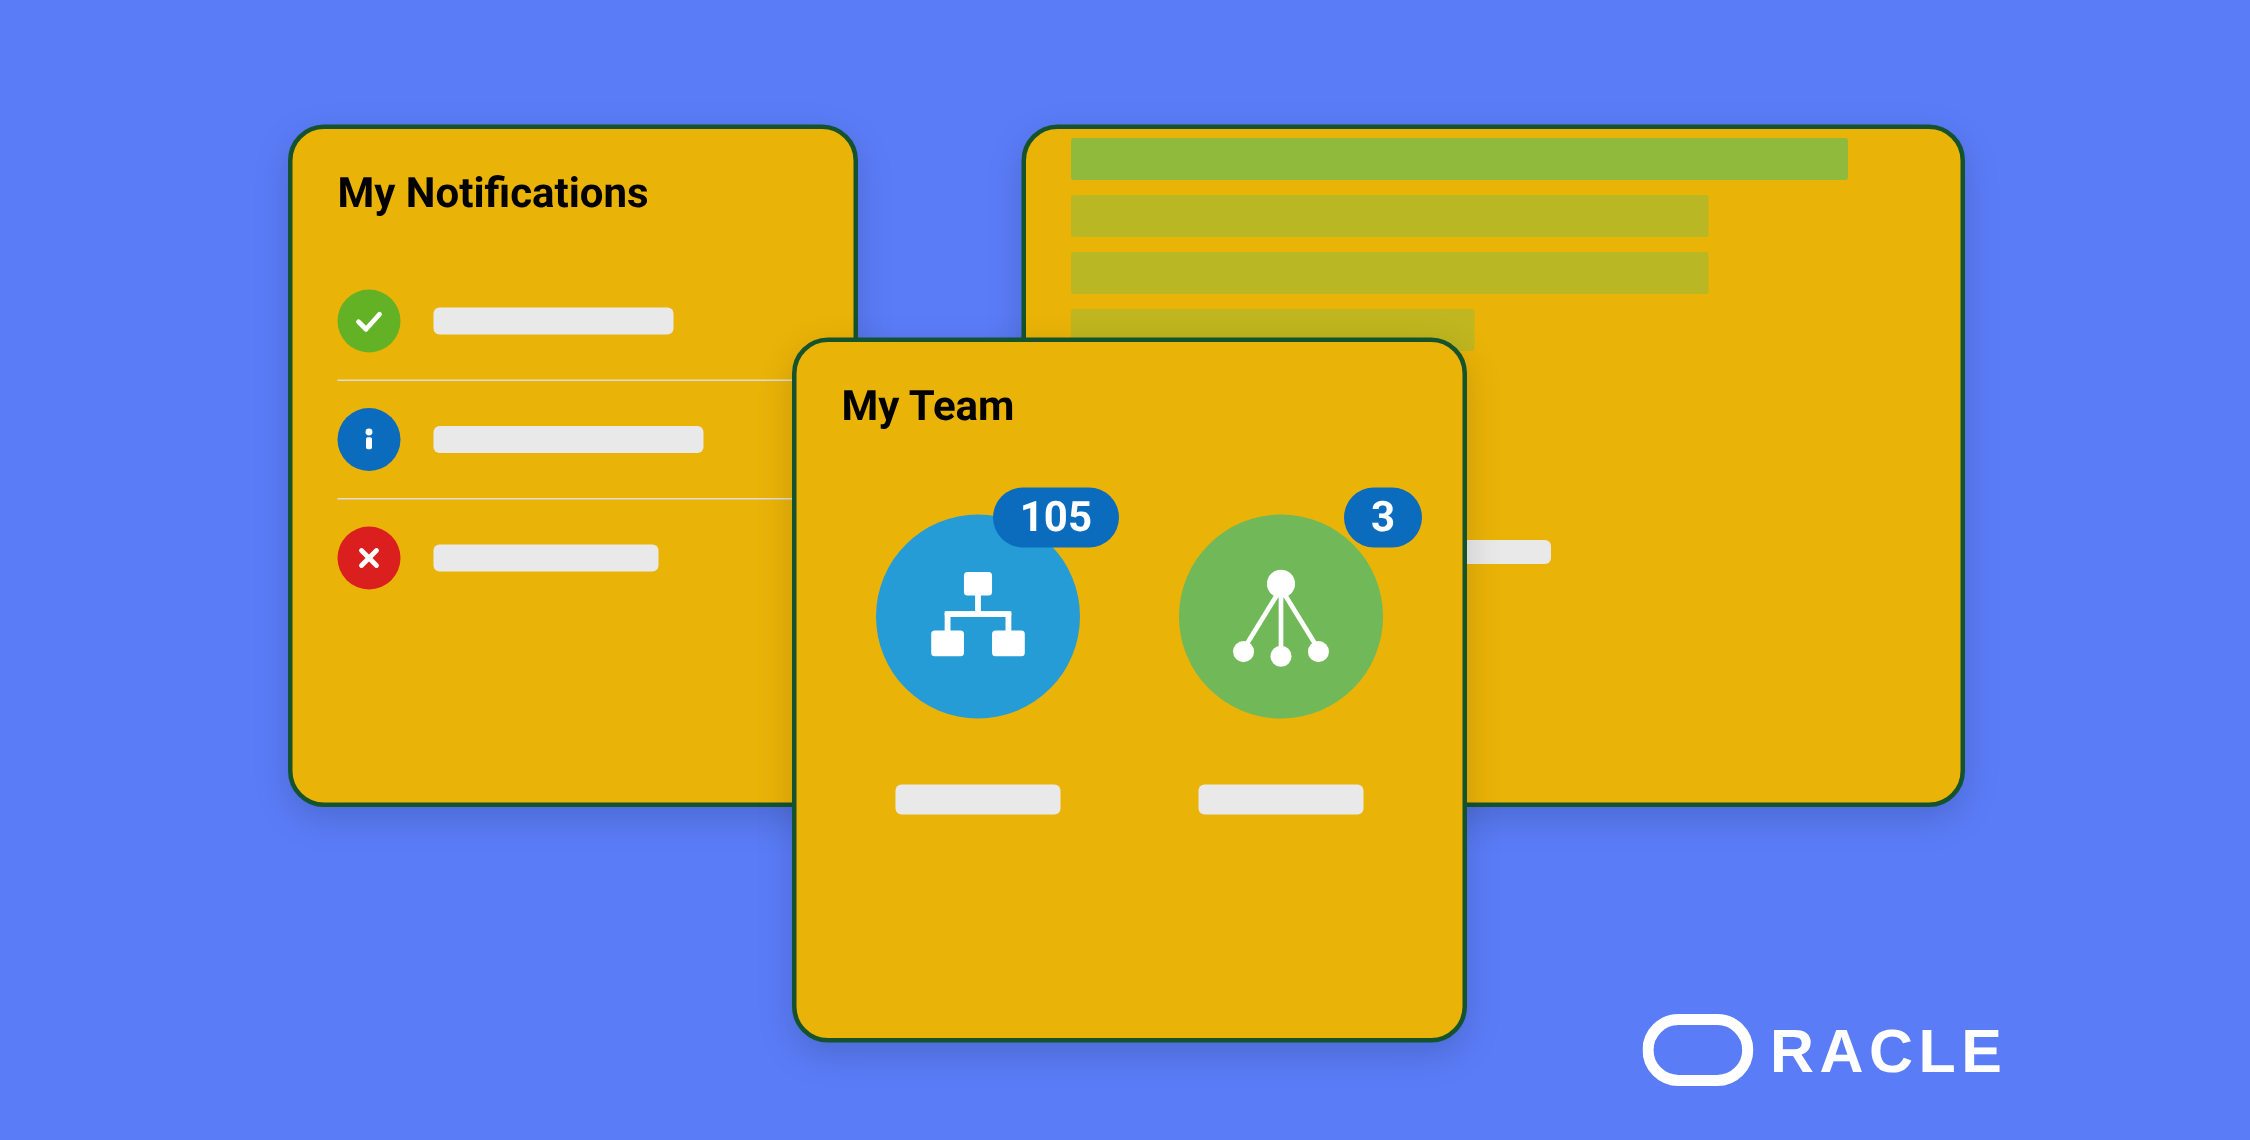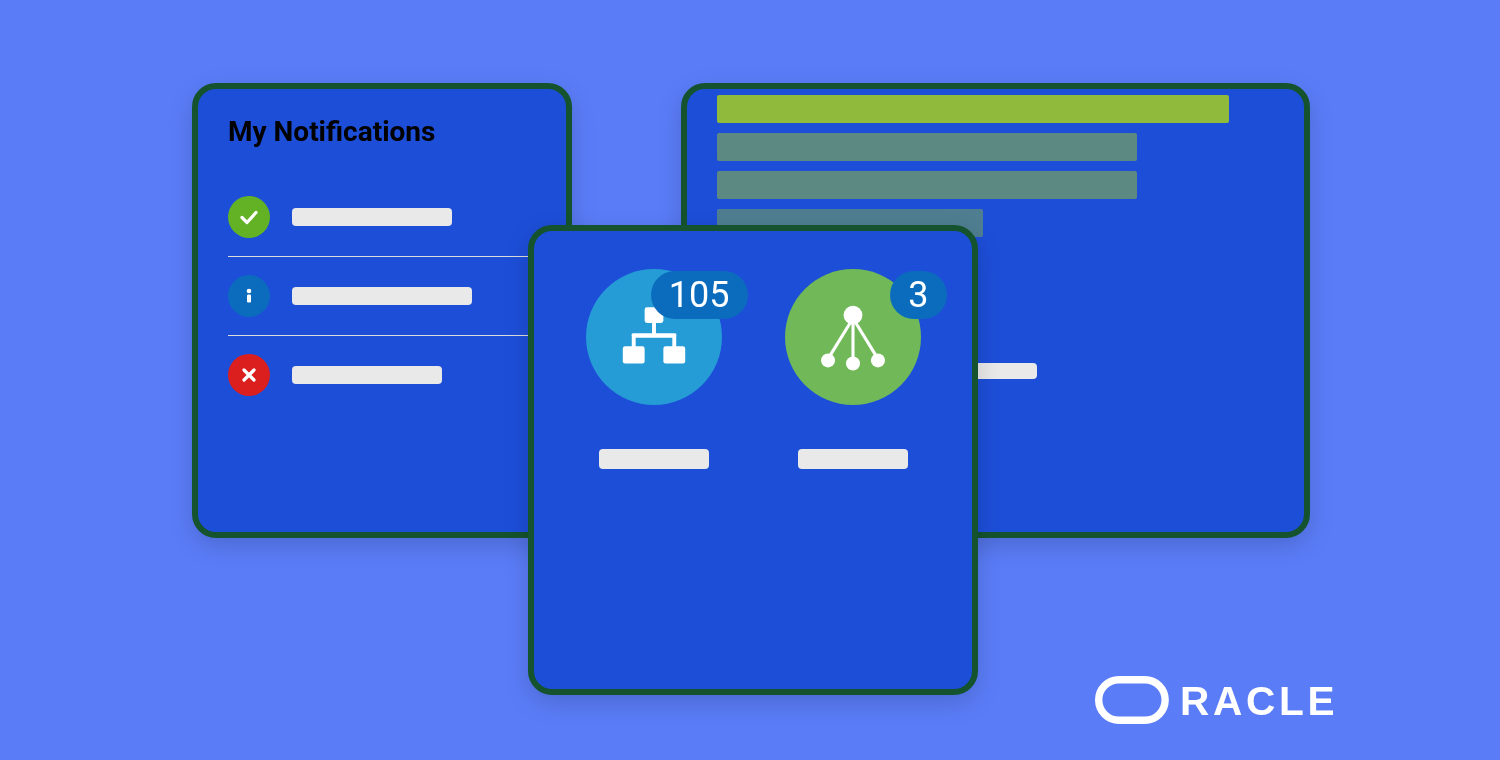--- a/index.html
+++ b/index.html
@@ -5,22 +5,22 @@
   * { box-sizing: border-box; margin: 0; padding: 0; }
   html, body { width: 1500px; height: 760px; overflow: hidden; }
   body {
     background: #5a7cf7;
     font-family: -apple-system, BlinkMacSystemFont, "Segoe UI", Roboto, Helvetica, Arial, sans-serif;
     position: relative;
   }
 
   .card {
     position: absolute;
-    background: #1d4ed8;
-    border: 6px solid #14532d;
+    background: #eab308;
+    border: 3px solid #14532d;
     border-radius: 24px;
     box-shadow: 0 8px 24px rgba(0,0,0,0.15);
   }
 
   .card-title {
     font-size: 28px;
     font-weight: 700;
     color: #000;
     padding: 26px 30px 18px 30px;
   }
@@ -108,26 +108,25 @@
   .tc-blue  { background: #259cd6; }
   .tc-green { background: #70b858; }
   .team-circle svg { width: 78px; height: 78px; }
 
   .badge {
     position: absolute;
     top: -18px;
     right: -26px;
     background: #0b6cbe;
     color: #fff;
-    font-weight: 400;
-    font-size: 36px;
+    font-weight: 700;
+    font-size: 28px;
     padding: 6px 18px;
     border-radius: 999px;
     line-height: 1;
-    margin-top: 20px;
   }
   .team-label-skel {
     margin-top: 44px;
     height: 20px; width: 110px;
     background: #e9e9e9; border-radius: 4px;
   }
 
   
   .logo {
     position: absolute;
@@ -181,20 +180,21 @@
       <div class="bar" style="width: 40.48%; background: rgb(143, 186, 59); opacity: 0.35;"></div>
       <div class="bar" style="width: 38.64%; background: rgb(143, 186, 59); opacity: 0.35;"></div>
     </div>
   <div class="comp-foot">
     <div class="foot-skel"></div>
     <div class="foot-skel"></div>
   </div>
 </div>
 
 <div id="card-team" class="card">
+  <div class="card-title">My Team</div>
   <div class="team-row">
 
     <div class="team-item">
       <div class="team-circle tc-blue">
         <svg viewBox="0 0 100 100">
           <rect x="38" y="12" width="24" height="20" rx="3" fill="#fff"></rect>
           <rect x="10" y="62" width="28" height="22" rx="3" fill="#fff"></rect>
           <rect x="62" y="62" width="28" height="22" rx="3" fill="#fff"></rect>
           <path d="M50 32 V48 M24 62 V48 H76 V62 M50 48 H50" stroke="#fff" stroke-width="5" fill="none" stroke-linecap="round"></path>
           <path d="M24 48 H76" stroke="#fff" stroke-width="5" fill="none" stroke-linecap="round"></path>

